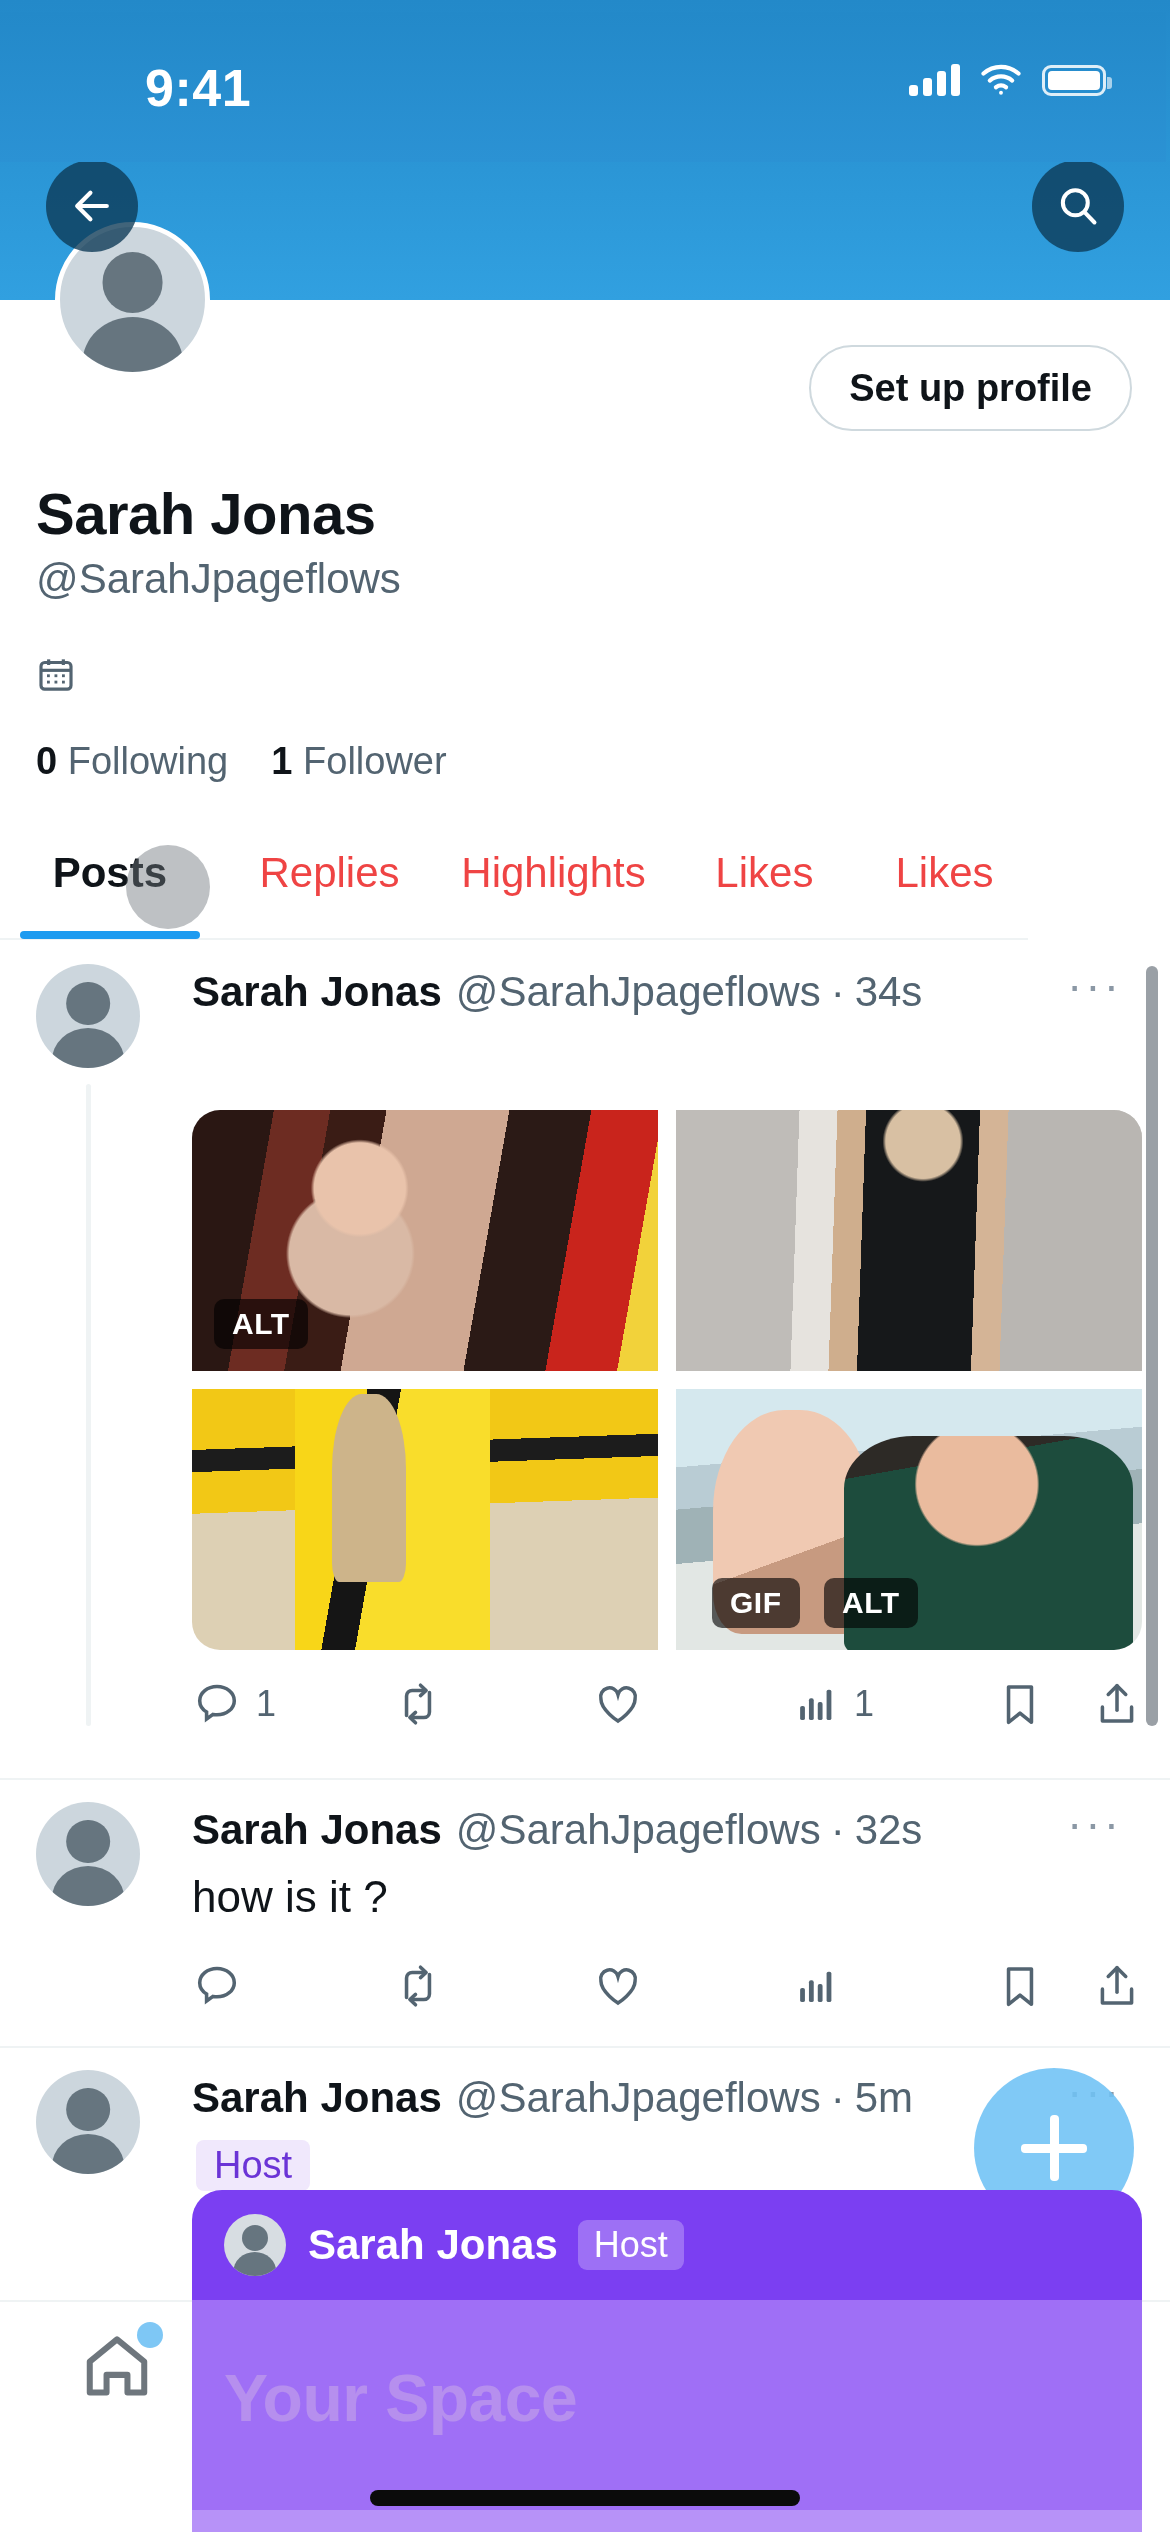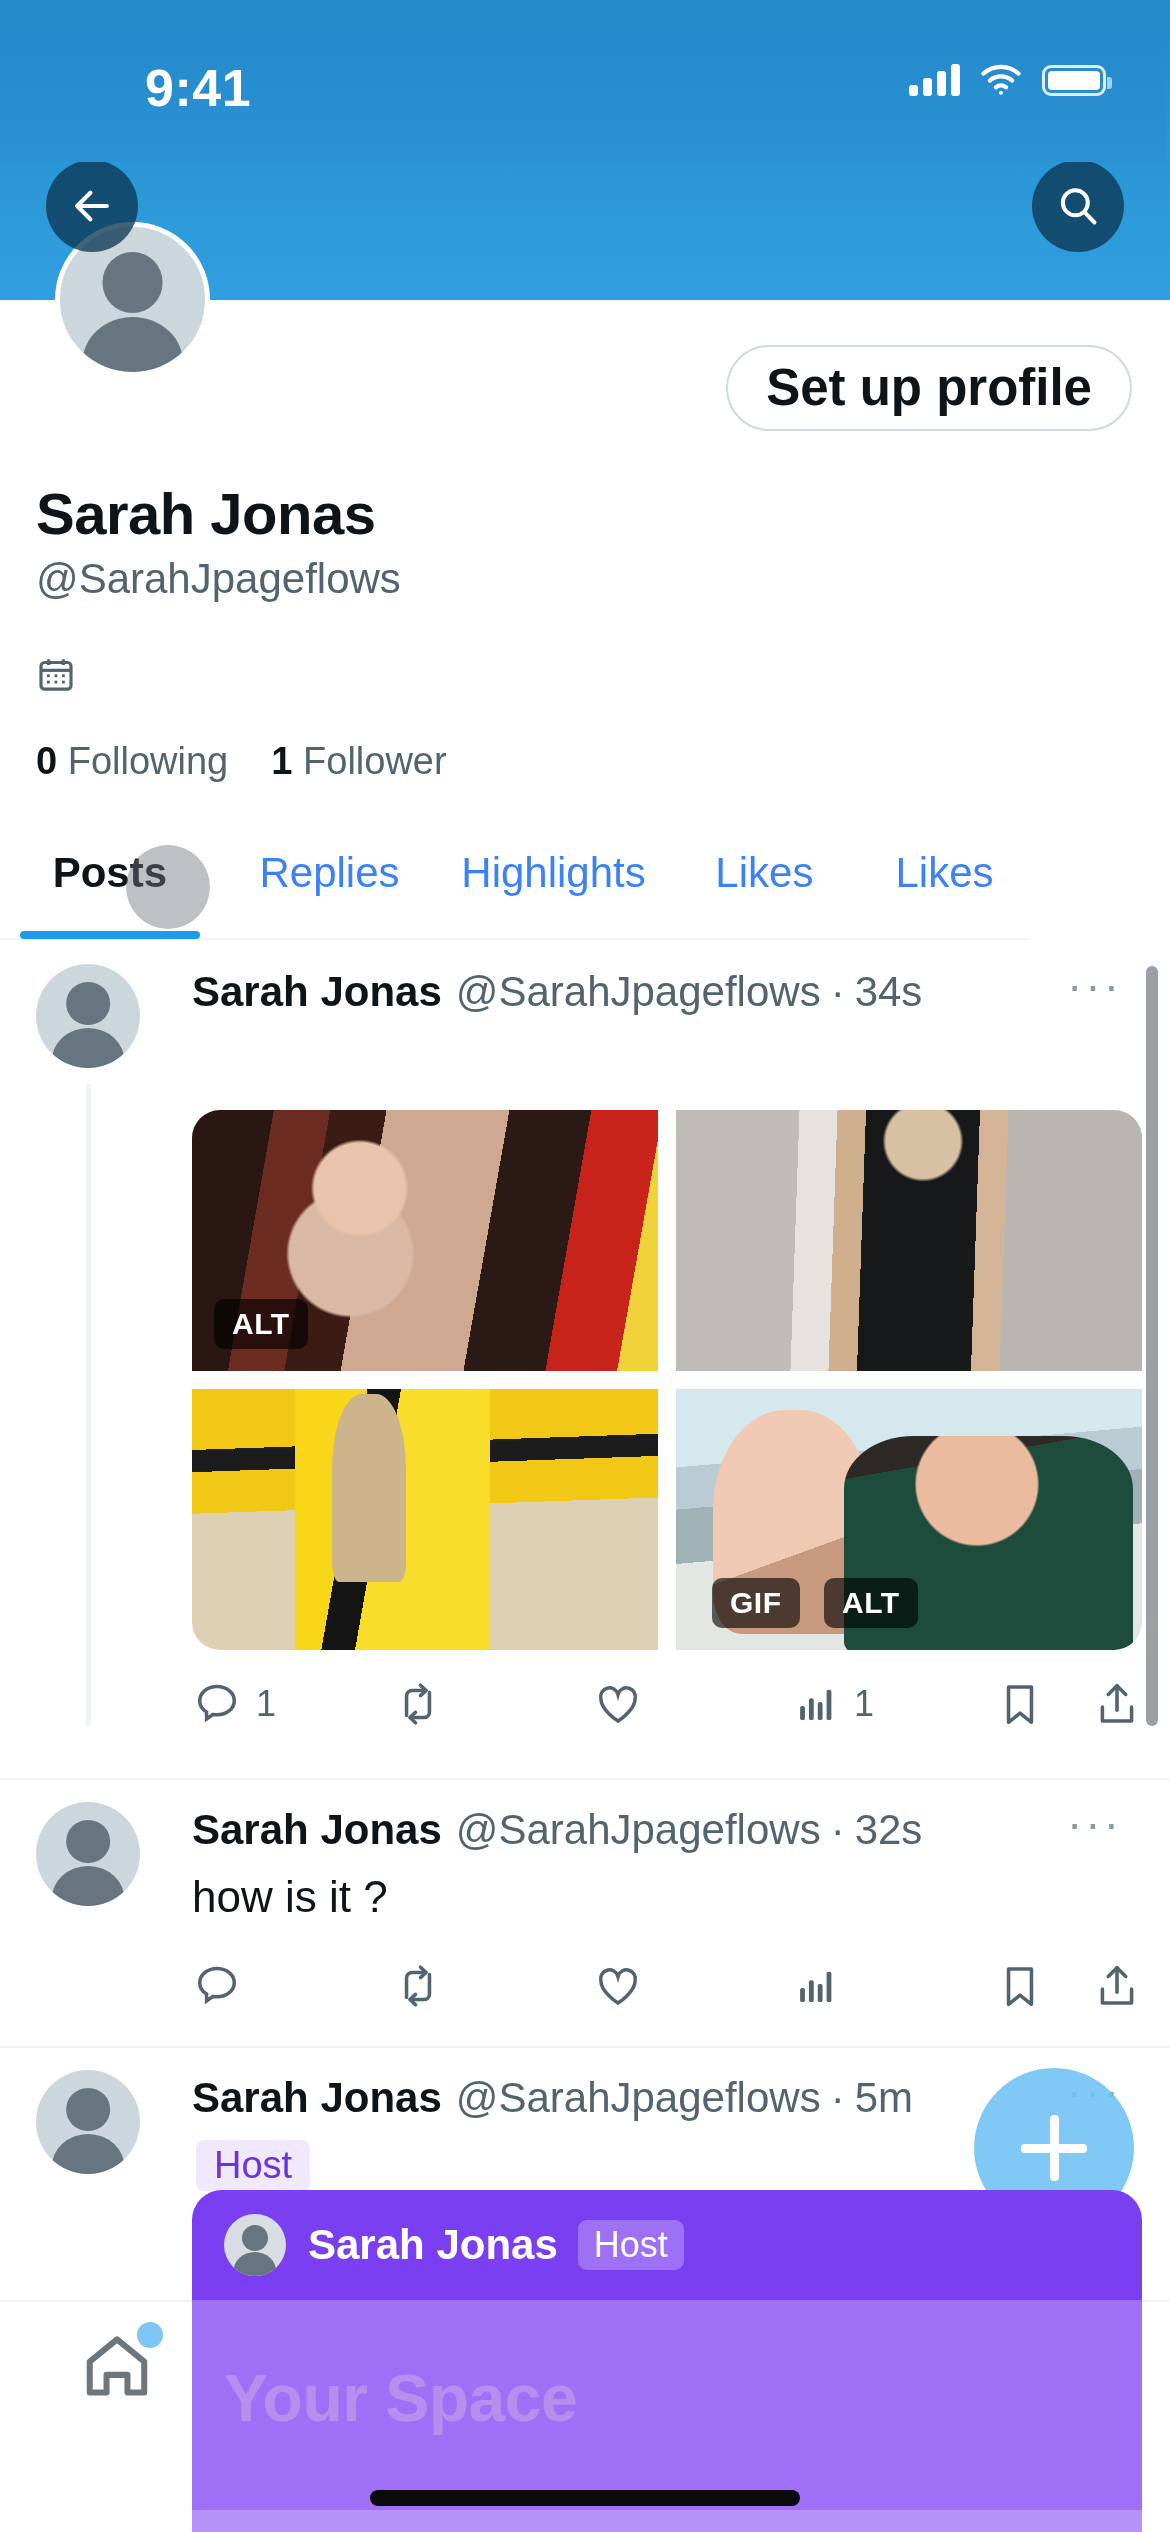--- a/index.html
+++ b/index.html
@@ -63,21 +63,21 @@
   }
   .av-head { position:absolute; left:50%; top:17%; transform:translateX(-50%);
              width:42%; height:42%; border-radius:50%; background:#66757f; }
   .av-body { position:absolute; left:50%; bottom:-14%; transform:translateX(-50%);
              width:70%; height:52%; border-radius:50% 50% 0 0 / 62% 62% 0 0; background:#66757f; }
 
   .setup-btn {
     position:absolute; right:38px; top:45px;
     padding:0 38px; height:86px; line-height:82px;
     border:2px solid #cfd9de; border-radius:43px; background:#fff;
-    font-size:51px; font-weight:700; color:#0f1419; white-space:nowrap;text-align:right;
+    font-size:38px; font-weight:700; color:#0f1419; white-space:nowrap;text-align:right;
   }
   .display-name {
     position:absolute; left:36px; top:180px;
     font-size:58px; font-weight:800; color:#0f1419; letter-spacing:-0.5px;
   }
   .handle {
     position:absolute; left:36px; top:255px;
     font-size:42px; color:#536471;
   }
   .joined {
@@ -92,21 +92,21 @@
   .stats b { color:#0f1419; font-weight:700; }
   .stats .sp { display:inline-block; width:22px; }
 
   
   .tabs {
     position:absolute; top:820px; left:0; width:1028px; height:120px;
     display:flex; align-items:center; z-index:20; background:#fff;
     border-bottom:2px solid #eff3f4;
   }
   .tab {
-    position:relative; font-size:42px; color:#3b82f6; font-weight:500;
+    position:relative; font-size:42px; color:#ef4444; font-weight:500;
     padding-top:30px; height:120px; white-space:nowrap;
   }
   .tab.active { color:#0f1419; font-weight:700; }
   .tab .ind {
     position:absolute; left:50%; transform:translateX(-50%);
     bottom:0; width:100%; height:8px; border-radius:4px; background:#1d9bf0;
   }
   .tap-ring {
     position:absolute; width:84px; height:84px; border-radius:50%;
     background:rgba(110,118,125,.45); z-index:25; pointer-events:none;

